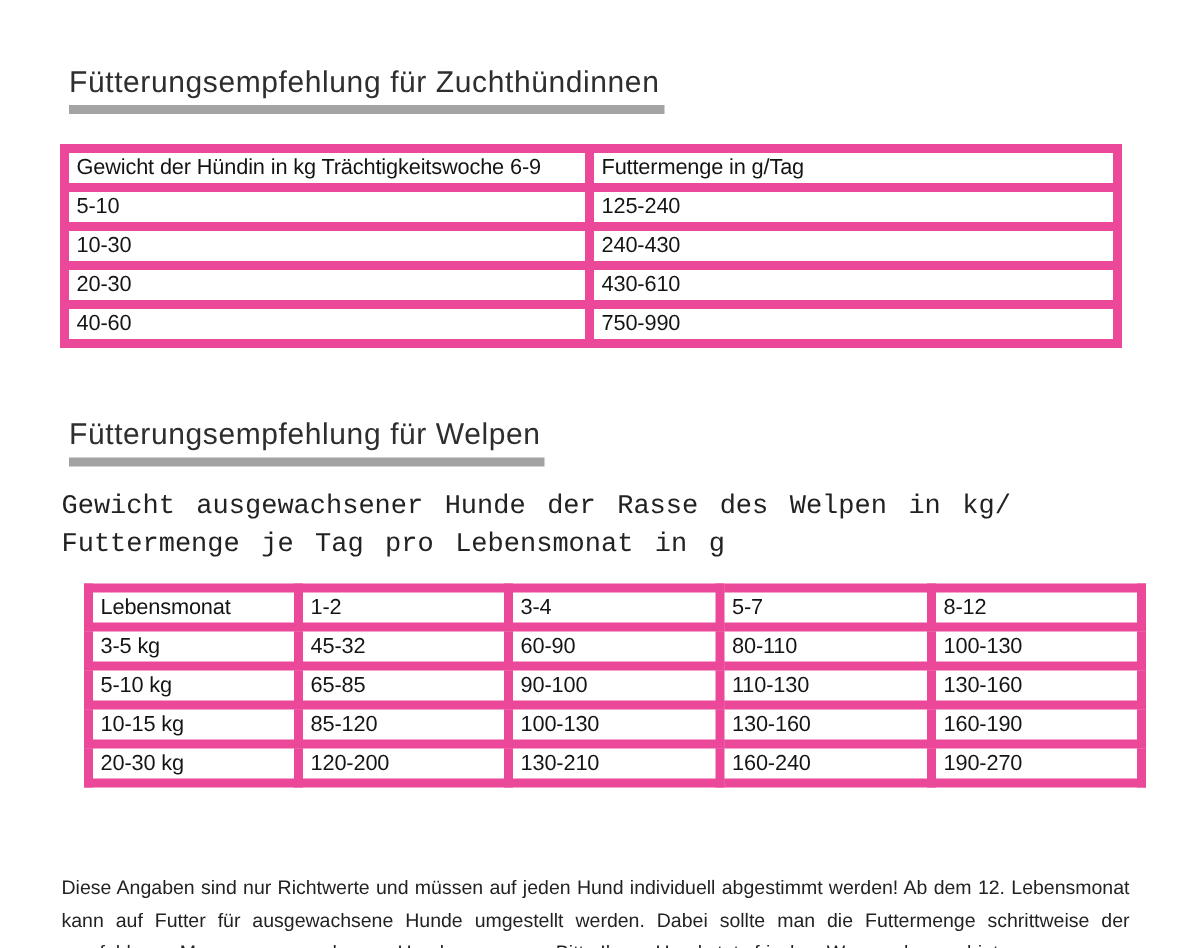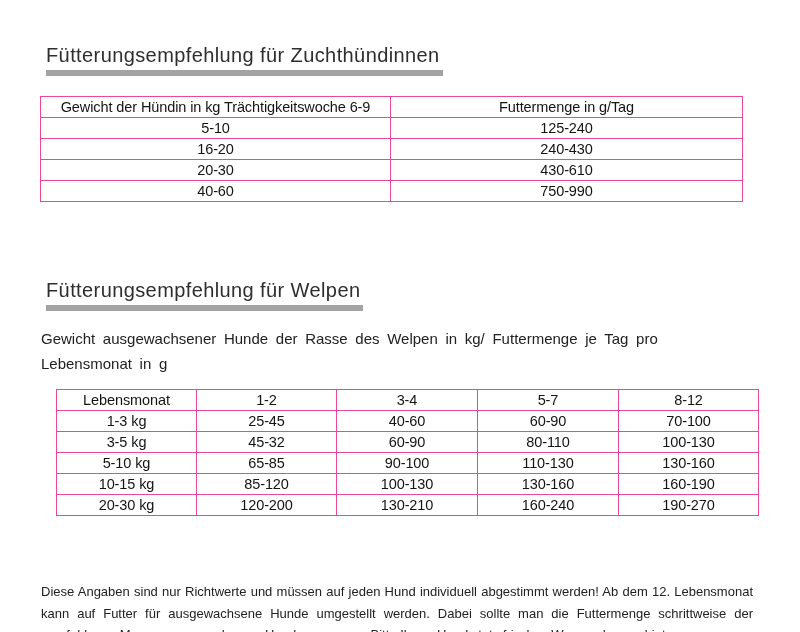--- a/index.html
+++ b/index.html
@@ -35,38 +35,38 @@
     left: 40px;
     width: 702px;
     border-collapse: collapse;
     table-layout: fixed;
     font-size: 14.5px;
     color: #141414;
   }
   #table-breeding { top: 96px; }
   #table-puppies  { top: 389px; margin-left: 16px; }
   .doc-table td {
-    border: 1px solid #ec4899;
+    border: 6px solid #ec4899;
     height: 20px;
     padding: 0 5px;
     vertical-align: middle;
     white-space: nowrap;
     overflow: hidden;
     letter-spacing: -0.1px;
-    text-align: center;
   }
   .intro-text {
     position: absolute;
     left: 41px;
     top: 326px;
     width: 708px;
-    font-size: 15px;
+    font-size: 18px;
     line-height: 25px;
     word-spacing: 3.5px;
     color: #222222;
+    font-family: Liberation Mono, monospace;
   }
   .footnote-text {
     position: absolute;
     left: 41px;
     top: 537px;
     width: 712px;
     font-size: 13px;
     line-height: 21.5px;
     text-align: justify;
     color: #222222;
@@ -86,21 +86,21 @@
   <tbody>
     <tr>
       <td>Gewicht der Hündin in kg Trächtigkeitswoche 6-9</td>
       <td>Futtermenge in g/Tag</td>
     </tr>
     <tr>
       <td>5-10</td>
       <td>125-240</td>
     </tr>
     <tr>
-      <td>16-20</td>
+      <td>10-30</td>
       <td>240-430</td>
     </tr>
     <tr>
       <td>20-30</td>
       <td>430-610</td>
     </tr>
     <tr>
       <td>40-60</td>
       <td>750-990</td>
     </tr>
@@ -119,27 +119,20 @@
     <col style="width:141px">
     <col style="width:140px">
   </colgroup>
   <tbody>
     <tr>
       <td>Lebensmonat</td>
       <td>1-2</td>
       <td>3-4</td>
       <td>5-7</td>
       <td>8-12</td>
-    </tr>
-    <tr>
-      <td>1-3 kg</td>
-      <td>25-45</td>
-      <td>40-60</td>
-      <td>60-90</td>
-      <td>70-100</td>
     </tr>
     <tr>
       <td>3-5 kg</td>
       <td>45-32</td>
       <td>60-90</td>
       <td>80-110</td>
       <td>100-130</td>
     </tr>
     <tr>
       <td>5-10 kg</td>

